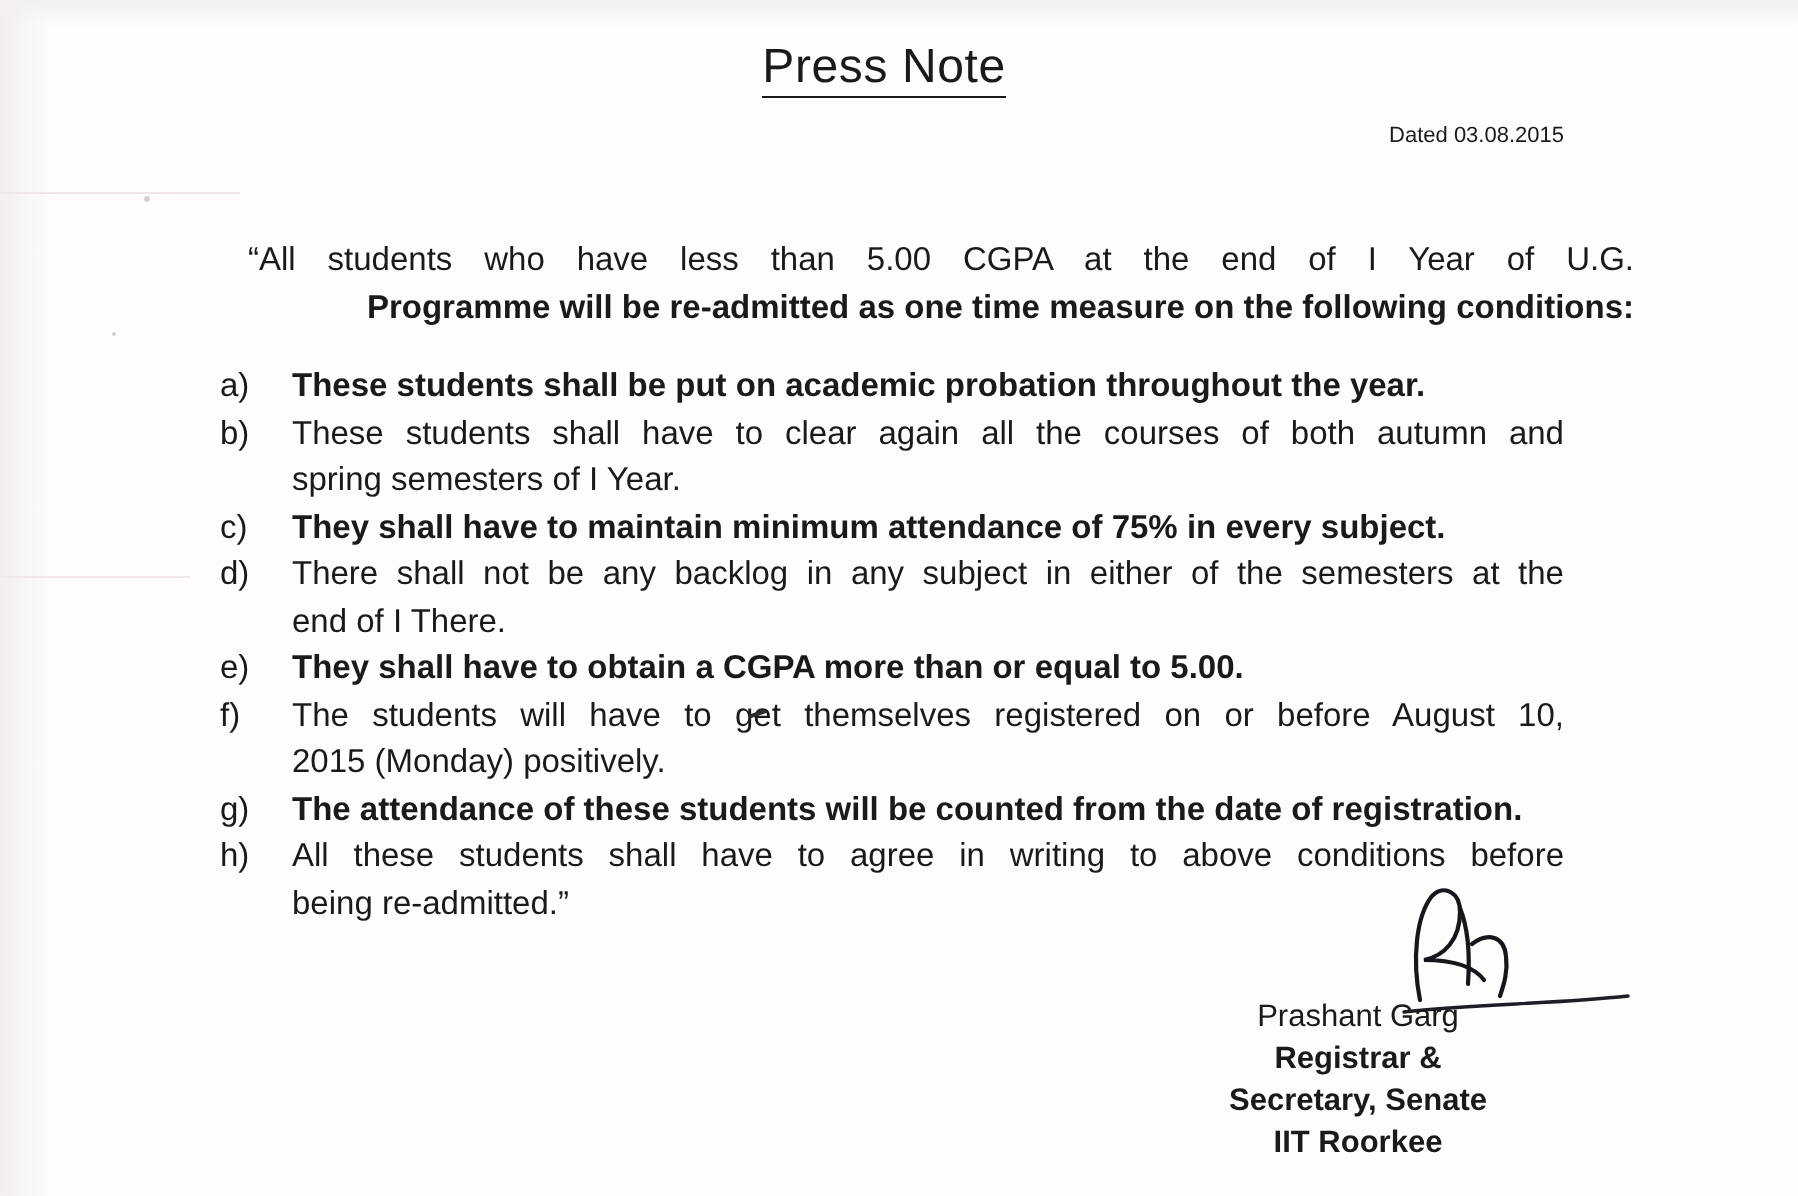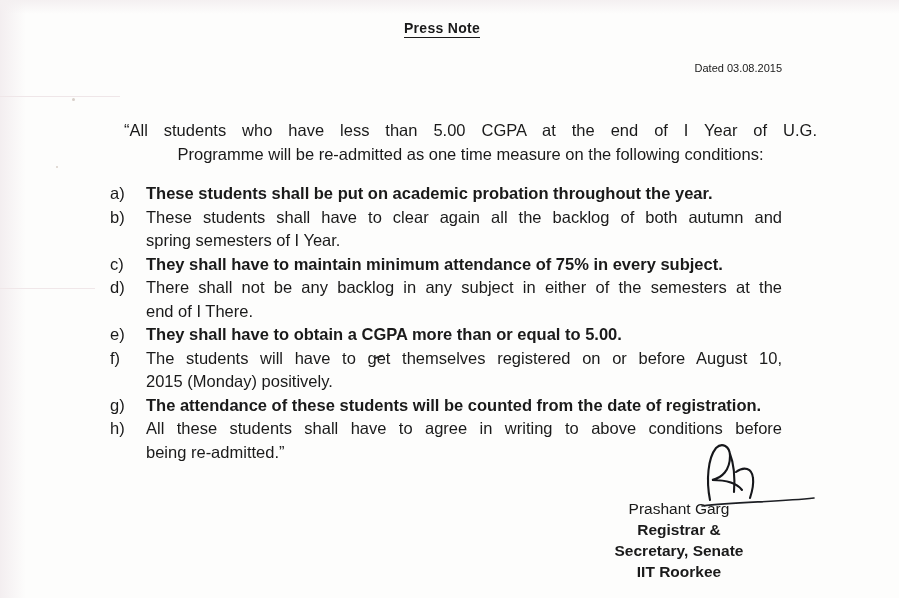--- a/index.html
+++ b/index.html
@@ -56,22 +56,22 @@
     border-radius: 50%;
     pointer-events: none;
   }
 
   .title {
     position: absolute;
     top: 20px;
     left: 0;
     width: 884px;
     text-align: center;
-    font-size: 14px;
-    font-weight: bold;
+    font-size: 24px;
+    font-weight: normal;
     letter-spacing: 0.3px;
   }
   .title span {
     border-bottom: 1.5px solid #1a1a1a;
     padding-bottom: 1px;
   }
 
   .dated {
     position: absolute;
     top: 62px;
@@ -87,21 +87,22 @@
     font-size: 16.5px;
     line-height: 24px;
     text-align: justify;
     margin-left: 26px;
   }
   .intro .l1 {
     text-align: justify;
     text-align-last: justify;
   }
   .intro .l2 {
-    text-align: center;
+    text-align: right;
+    font-weight: bold;
   }
 
   .conditions {
     position: absolute;
     top: 182px;
     left: 110px;
     width: 672px;
     font-size: 16.5px;
     line-height: 23.5px;
   }
@@ -206,21 +207,21 @@
     <div class="cond-row">
       <div class="cond-label">a)</div>
       <div class="cond-text">
         <span class="single">These students shall be put on academic probation throughout the year.</span>
       </div>
     </div>
 
     <div class="cond-row">
       <div class="cond-label">b)</div>
       <div class="cond-text justify-all">
-        <span class="first">These students shall have to clear again all the backlog of both autumn and</span>
+        <span class="first">These students shall have to clear again all the courses of both autumn and</span>
         <span class="rest">spring semesters of I Year.</span>
       </div>
     </div>
 
     <div class="cond-row">
       <div class="cond-label">c)</div>
       <div class="cond-text">
         <span class="single">They shall have to maintain minimum attendance of 75% in every subject.</span>
       </div>
     </div>

